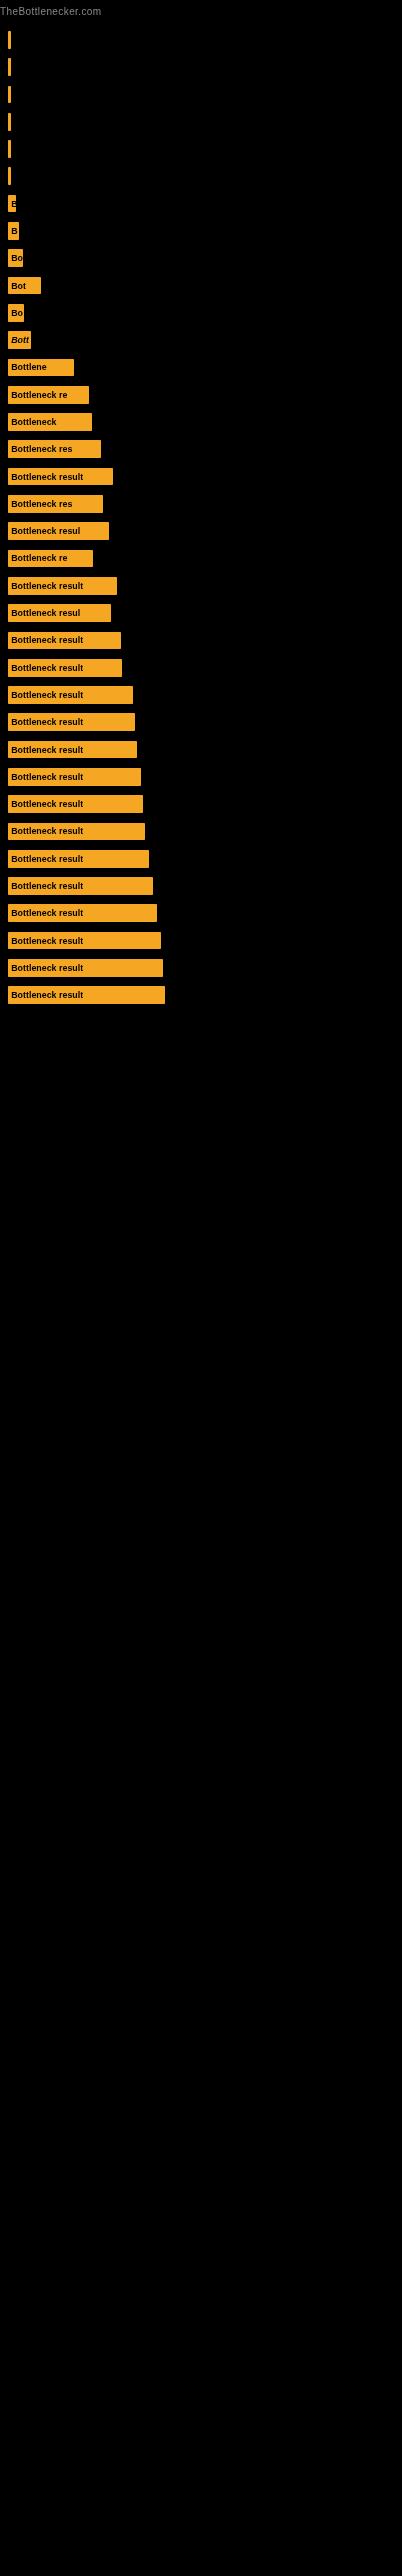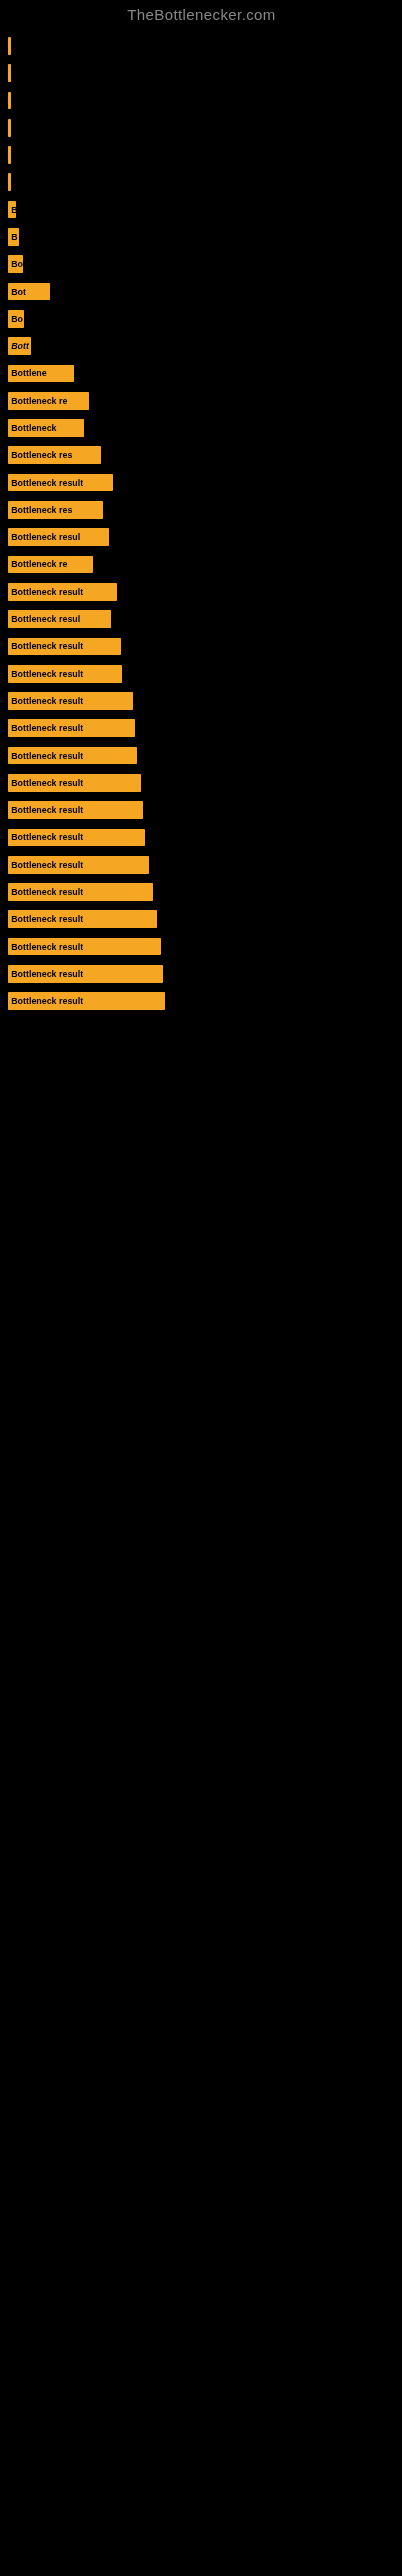--- a/index.html
+++ b/index.html
@@ -16,23 +16,23 @@
       overflow-x: hidden;
     }
 
     .page-container {
       width: 403px;
       background: #000;
       position: relative;
     }
 
     .site-title {
-      text-align: center;
+      text-align: left;
       color: #888;
-      font-size: 15px;
+      font-size: 10px;
       padding: 6.4px 0 3.2px 0;
       letter-spacing: 0.4px;
     }
 
     .bars-container {
       padding: 8px 8px 8px 8px;
       display: flex;
       flex-direction: column;
       gap: 0px;
     }
@@ -109,21 +109,21 @@
         <div class="bar" style="width: 11.3px;">
           <span class="bar-label">B</span>
         </div>
       </div>
       <div class="bar-row">
         <div class="bar" style="width: 14.5px;">
           <span class="bar-label">Bo</span>
         </div>
       </div>
       <div class="bar-row">
-        <div class="bar" style="width: 42px;">
+        <div class="bar" style="width: 33px;">
           <span class="bar-label">Bot</span>
         </div>
       </div>
       <div class="bar-row">
         <div class="bar" style="width: 16px;">
           <span class="bar-label">Bo</span>
         </div>
       </div>
       <div class="bar-row">
         <div class="bar" style="width: 22.5px; font-style: italic;">
@@ -134,21 +134,21 @@
         <div class="bar" style="width: 66px;">
           <span class="bar-label">Bottlene</span>
         </div>
       </div>
       <div class="bar-row">
         <div class="bar" style="width: 81px;">
           <span class="bar-label">Bottleneck re</span>
         </div>
       </div>
       <div class="bar-row">
-        <div class="bar" style="width: 76px;">
+        <div class="bar" style="width: 84px;">
           <span class="bar-label">Bottleneck</span>
         </div>
       </div>
       <div class="bar-row">
         <div class="bar" style="width: 93px;">
           <span class="bar-label">Bottleneck res</span>
         </div>
       </div>
       <div class="bar-row">
         <div class="bar" style="width: 105px;">

